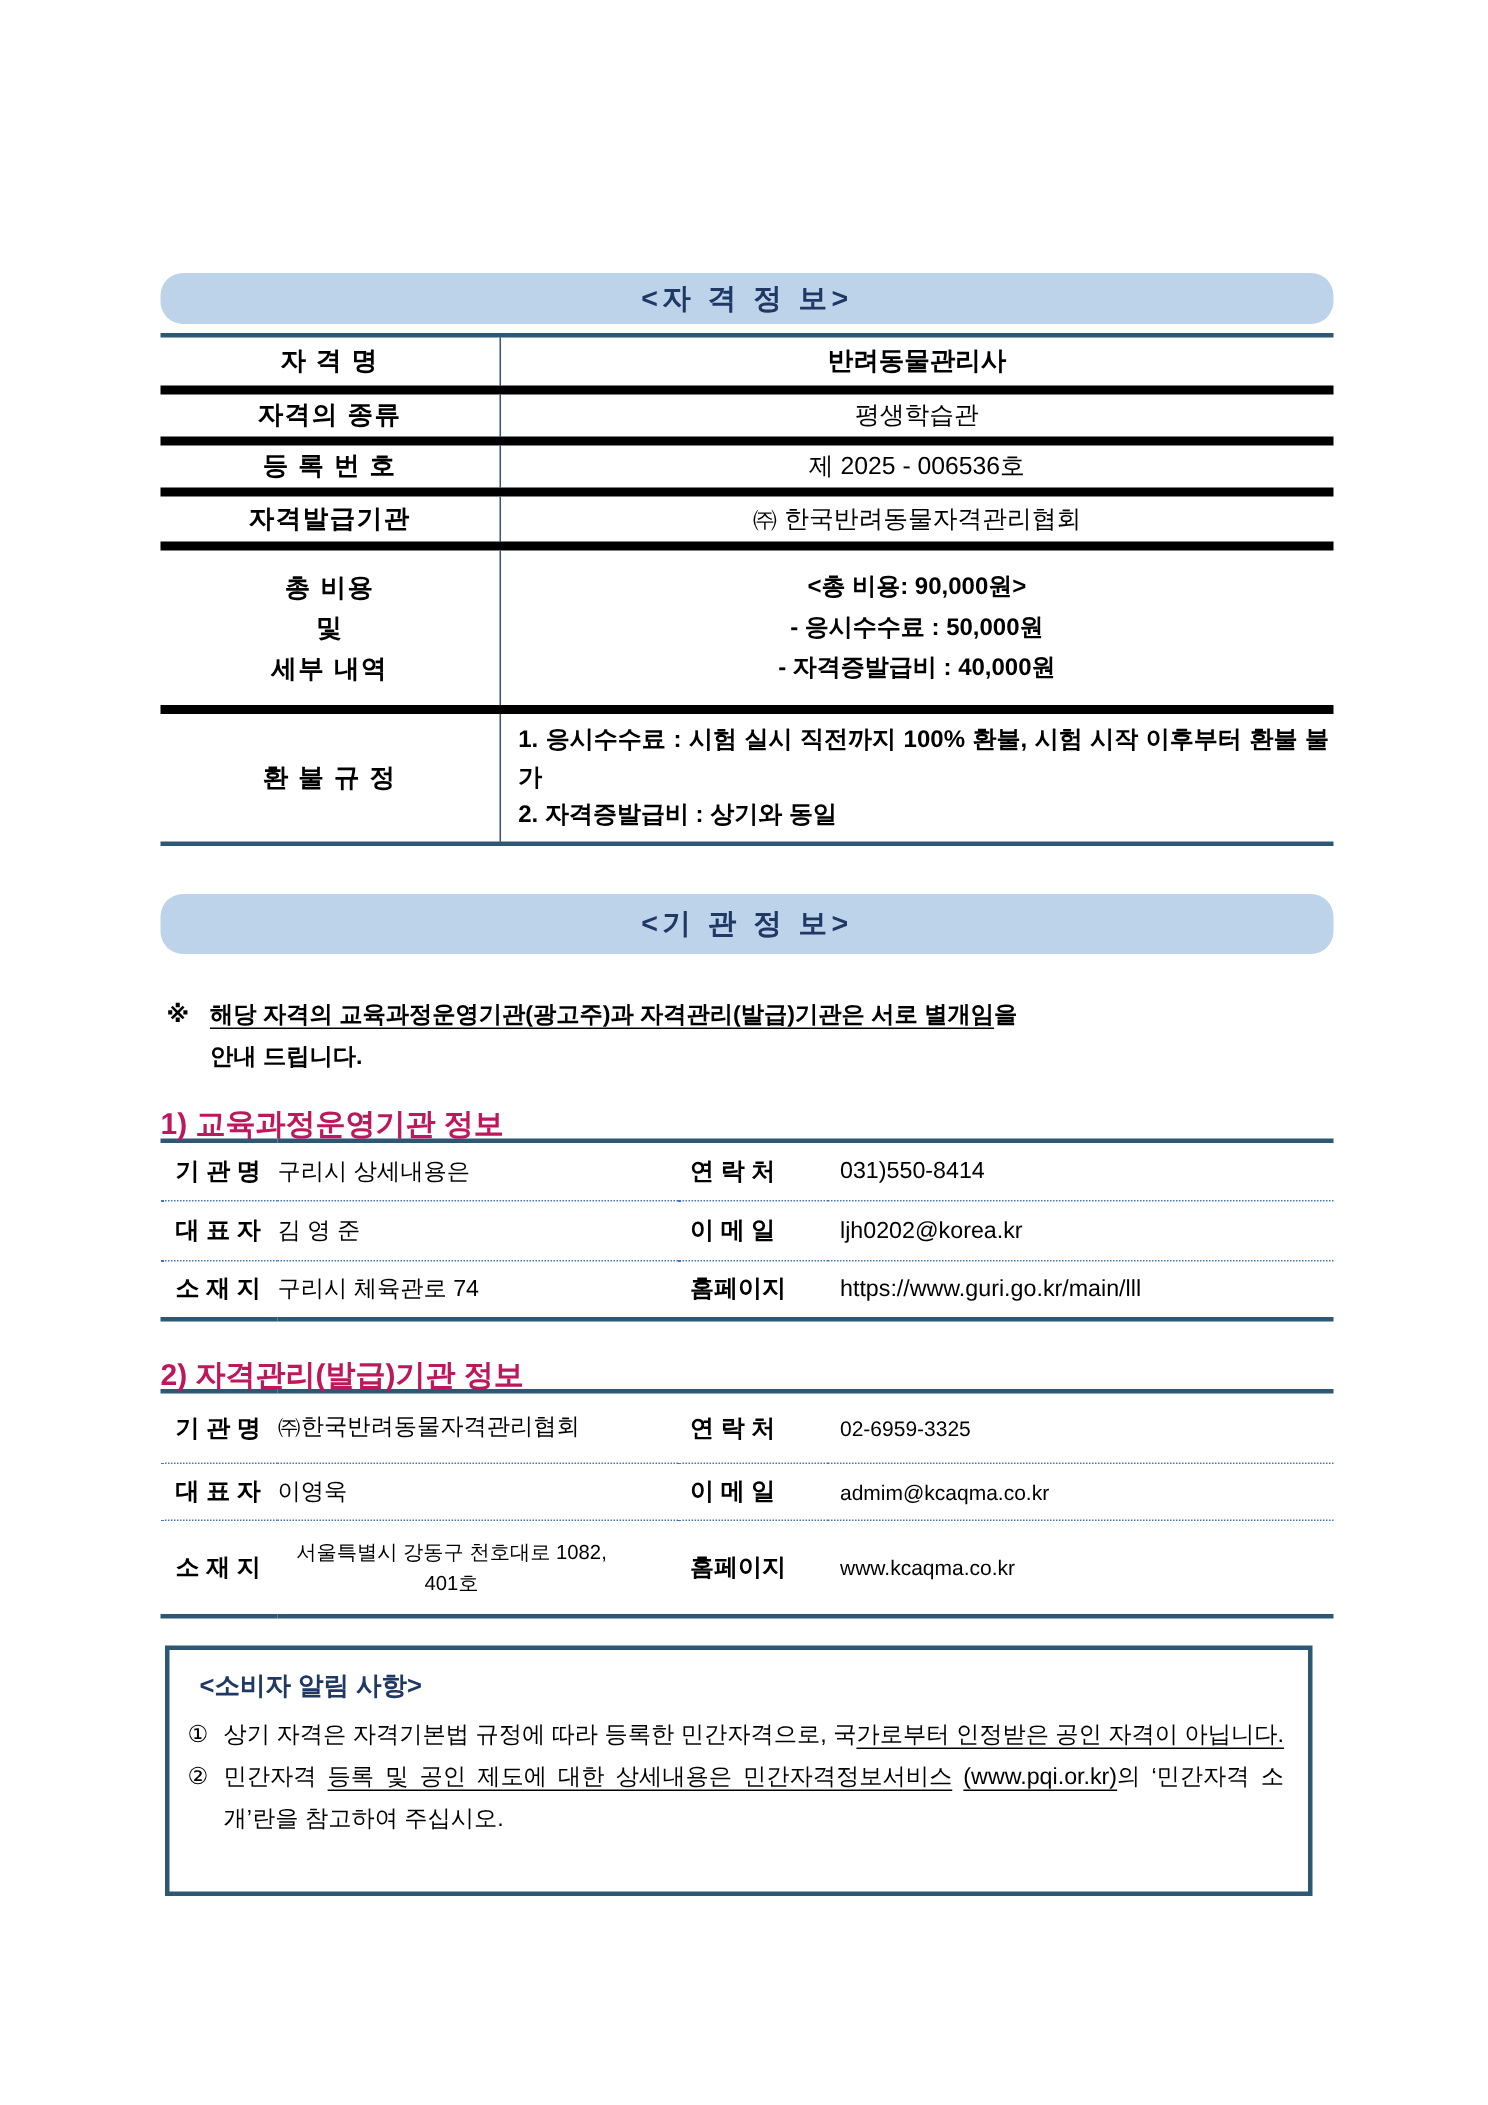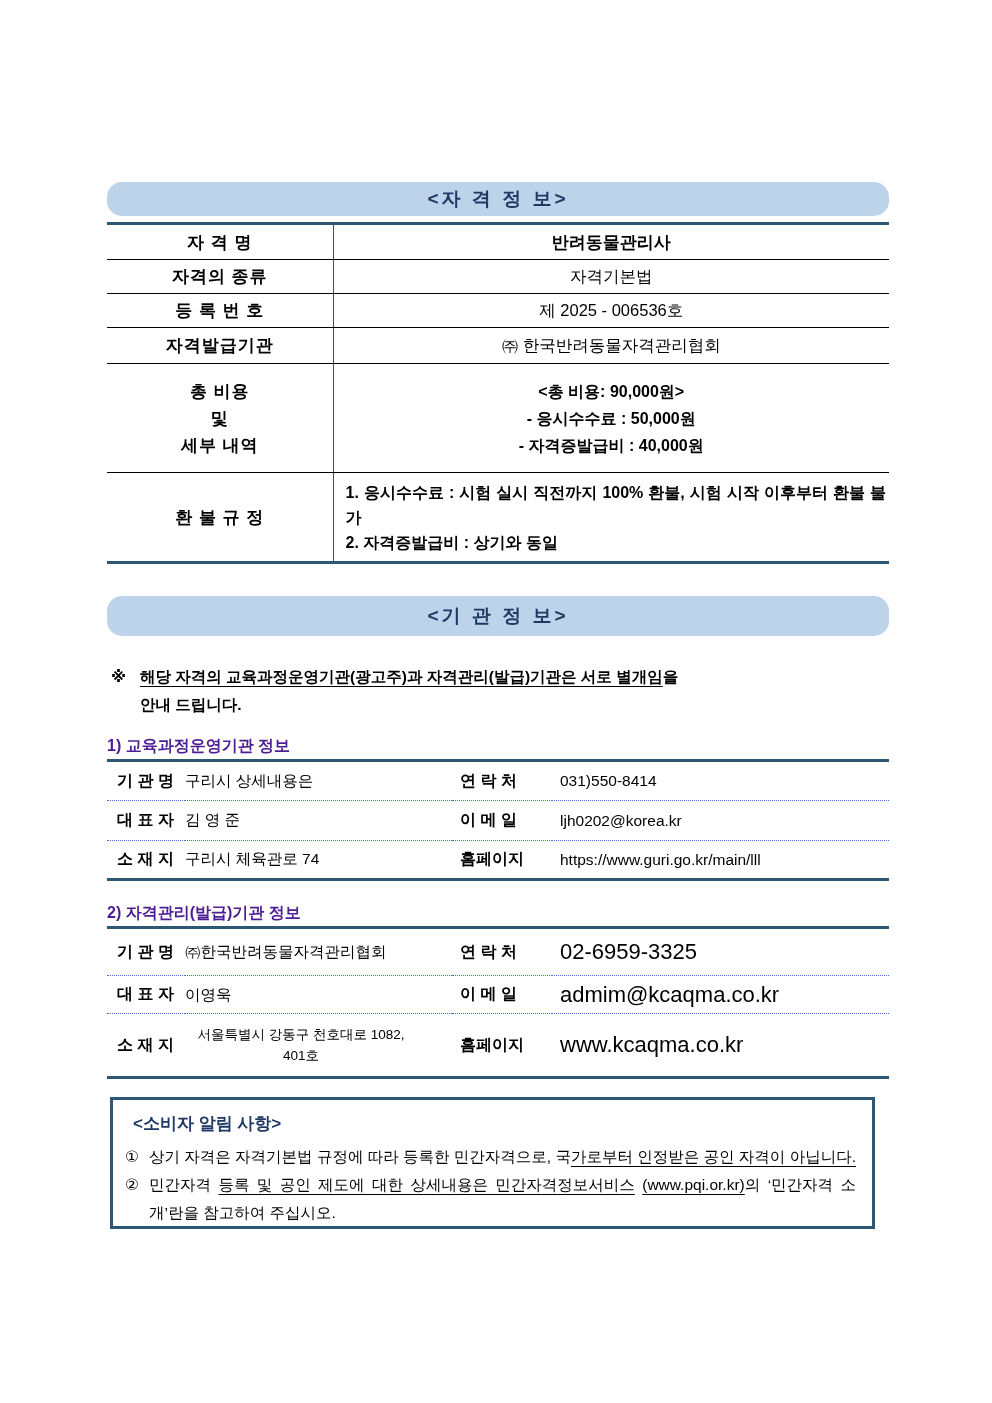--- a/index.html
+++ b/index.html
@@ -24,64 +24,64 @@
     letter-spacing:3px;
     text-align:center;
     display:flex; align-items:center; justify-content:center;border-radius:15px;
   }
   .band1 { height:34px; }
   .band2 { height:40px; margin-top:32px; }
 
   
   table.qual { width:782px; border-collapse:collapse; margin-top:6px;
     border-top:3px solid #2E5773; border-bottom:3px solid #2E5773; }
-  table.qual td { border-bottom:1px solid #000000; vertical-align:middle; }
+  table.qual td { border-bottom:6px solid #000000; vertical-align:middle; }
   table.qual tr:last-child td { border-bottom:none;margin-left:40px; }
   table.qual td.lbl {
     width:226px; text-align:center; font-weight:bold; font-size:17px;
     border-right:1px solid #35547A; letter-spacing:1px;
   }
   table.qual td.val { text-align:center; font-size:16.5px; }
   table.qual td.val.bold { font-weight:bold; font-size:17px;margin-left:16px; }
   tr.h36 { height:36px; } tr.h34 { height:34px; }
   tr.cost { height:109px; } tr.refund { height:90px; }
   .cost-lines div, .cost-label div { line-height:27px; }
   td.cost-val { text-align:center; font-weight:bold; font-size:16px; }
   td.refund-val { font-weight:bold; font-size:16px; padding:0 3px 0 12px; }
   td.refund-val .rline { text-align:justify; line-height:25px; }
 
   
   .org-notice { margin-top:27px; position:relative; padding-left:33px;
     font-weight:bold; font-size:15.5px; line-height:28px; }
   .org-notice .marker { position:absolute; left:4px; top:0; }
   .u { text-decoration:underline; text-underline-offset:4px; }
 
-  .subheading { margin-top:17px; color:#4c1d95; font-weight:bold; font-size:16px; height:22px; }
+  .subheading { margin-top:17px; color:#be185d; font-weight:bold; font-size:20px; height:22px; }
   .subheading2 { margin-top:22px; }
 
   
   table.info { width:782px; border-collapse:collapse; margin-top:1px;
     border-top:3px solid #2E5773; border-bottom:3px solid #2E5773; }
   table.info td { border-bottom:1px dotted #4472C4; vertical-align:middle;margin-top:34px; }
   table.info tr:last-child td { border-bottom:none; }
   table.info td.l1 { width:78px; padding-left:10px; font-weight:bold; font-size:16px; white-space:nowrap; }
   table.info td.v1 { width:267px; font-size:15.5px; }
   table.info td.l2 { width:100px; padding-left:8px; font-weight:bold; font-size:16px; white-space:nowrap; }
   table.info td.v2 { padding-left:8px; font-size:15.5px; }
   table.info tr { height:40px; }
   table.info.edu tr:last-child { height:39px; }
   table.info.cert tr.r1 { height:48px; }
   table.info.cert tr.r2 { height:38px; }
   table.info.cert tr.r3 { height:64px; }
   table.info.cert td.v1 { padding-right:35px; line-height:22px; font-size:15.5px; }
-  table.info.cert td.v2 { font-size:22px; }
+  table.info.cert td.v2 { font-size:14px; }
   table.info.cert tr.r3 td.v1 { font-size:13.5px; text-align:center; line-height:21px; }
 
   
-  .consumer-box { margin-top:18px; margin-left:3px; width:765px; height:132px;
+  .consumer-box { margin-top:18px; margin-left:3px; width:765px; height:167px;
     border:3px solid #2E5773; padding:12px 16px 0 12px; }
   .box-title { color:#1F3864; font-weight:bold; font-size:17px; padding-left:8px; margin-bottom:8px; }
   .box-item { position:relative; padding-left:24px; font-size:15.5px; line-height:28px; text-align:justify; }
   .box-item .num { position:absolute; left:0; top:0; }
 </style>
 </head>
 <body>
 
 <div class="page">
   <div class="content">
@@ -91,21 +91,21 @@
     </div>
 
     <table class="qual">
       <tbody>
           <tr class="h36">
         <td class="lbl">자 격 명</td>
         <td class="val bold">반려동물관리사</td>
       </tr>
       <tr class="h34">
         <td class="lbl">자격의 종류</td>
-        <td class="val">자격기본법</td>
+        <td class="val">평생학습관</td>
       </tr>
       <tr class="h34">
         <td class="lbl">등 록 번 호</td>
         <td class="val">제 2025 - 006536호</td>
       </tr>
       <tr class="h36">
         <td class="lbl">자격발급기관</td>
         <td class="val">㈜ 한국반려동물자격관리협회</td>
       </tr>
       <tr class="cost">

